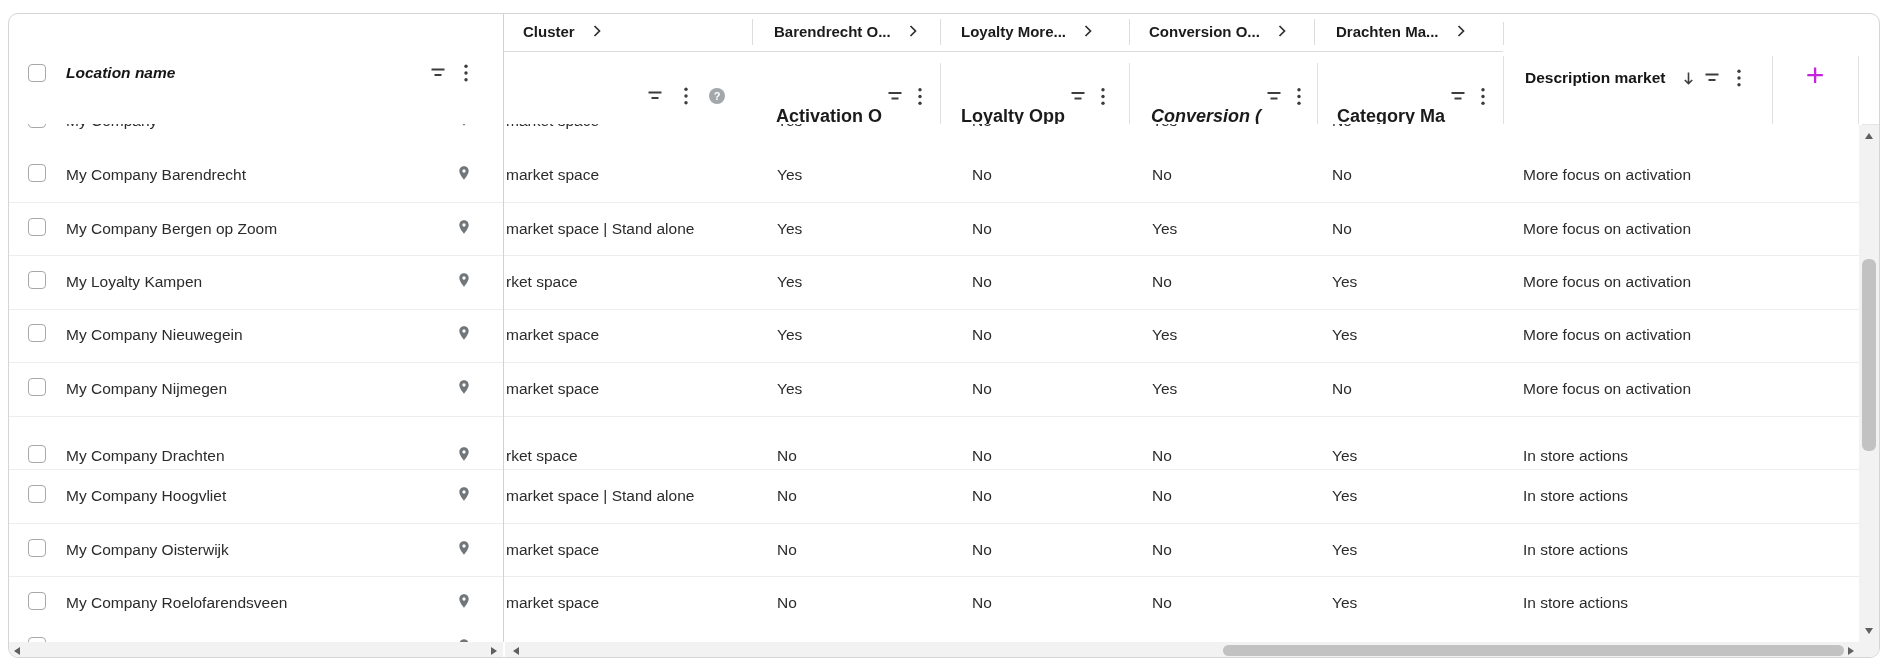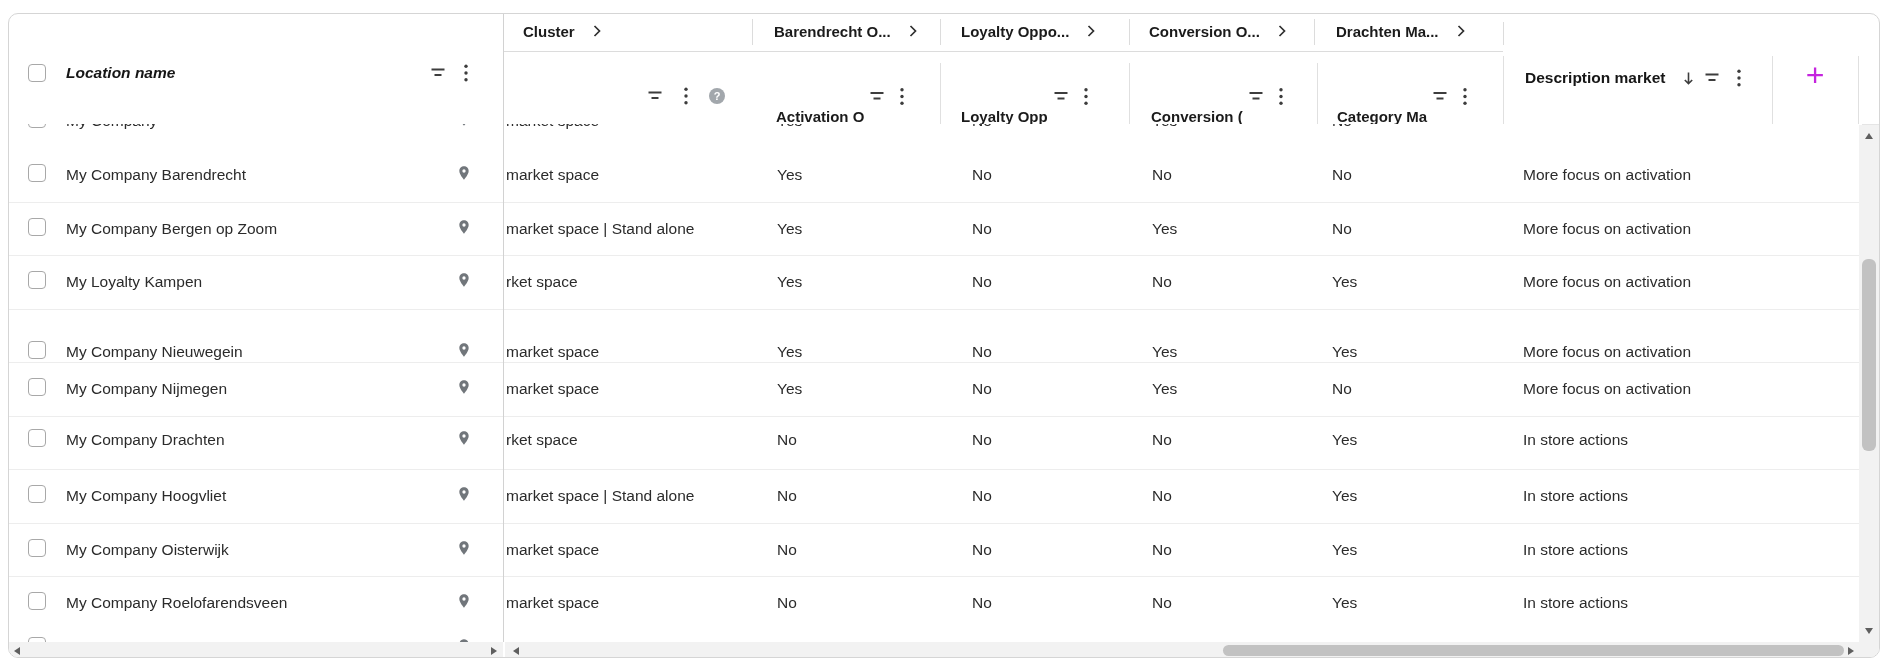--- a/index.html
+++ b/index.html
@@ -10,21 +10,21 @@
   .card{
     position:absolute;left:8px;top:13px;width:1872px;height:645px;
     background:#fff;border:1px solid #d5d5d5;border-radius:10px;
     overflow:hidden;box-sizing:border-box;
   }
   .abs{position:absolute;}
   .flex{display:flex;align-items:center;text-align:right;}
   .vline{position:absolute;width:1px;background:#dcdcdc;}
   .hline{position:absolute;height:1px;background:#ededed;}
   .group-label{font-size:15px;font-weight:600;color:#1b1b1b;white-space:nowrap;}
-  .col-label{font-size:15px;font-weight:600;color:#1b1b1b;white-space:nowrap;margin-top:40px;}
+  .col-label{font-size:18px;font-weight:600;color:#1b1b1b;white-space:nowrap;margin-top:40px;}
   .hdr-title{font-size:15.5px;font-weight:600;color:#161616;white-space:nowrap;}
   .cb{width:18px;height:18px;border:1.5px solid #a8a8a8;border-radius:4px;background:#fff;box-sizing:border-box;display:inline-block;}
   .help{width:16px;height:16px;border-radius:50%;background:#a2a7ac;color:#fff;
         font-size:11px;font-weight:700;display:flex;align-items:center;justify-content:center;}
   .plus{font-size:32px;font-weight:300;color:#c524de;line-height:1;}
   .body-row{position:absolute;left:0;width:1853px;height:54px;background:#fff;}
   .c{position:absolute;top:50%;transform:translateY(-50%);white-space:nowrap;font-size:15.5px;color:#2b2b2b;}
   .clip{position:absolute;left:0;overflow:hidden;width:1853px;}
   .track{position:absolute;background:#f2f2f2;}
   .thumb{position:absolute;background:#c2c2c2;border-radius:6px;}
@@ -44,21 +44,21 @@
         <path d="M1.5 1.5l5 5-5 5" stroke="#2f2f2f" stroke-width="1.7" fill="none"></path>
       </svg>
   </div>
   <div class="abs flex group-label" style="left:765px;top:17px;transform:translateY(-50%);gap:18px;">
     <span>Barendrecht O...</span>
     <svg width="9" height="13" viewBox="0 0 9 13">
         <path d="M1.5 1.5l5 5-5 5" stroke="#2f2f2f" stroke-width="1.7" fill="none"></path>
       </svg>
   </div>
   <div class="abs flex group-label" style="left:952px;top:17px;transform:translateY(-50%);gap:18px;">
-    <span>Loyalty Oppo...</span>
+    <span>Loyalty More...</span>
     <svg width="9" height="13" viewBox="0 0 9 13">
         <path d="M1.5 1.5l5 5-5 5" stroke="#2f2f2f" stroke-width="1.7" fill="none"></path>
       </svg>
   </div>
   <div class="abs flex group-label" style="left:1140px;top:17px;transform:translateY(-50%);gap:18px;">
     <span>Conversion O...</span>
     <svg width="9" height="13" viewBox="0 0 9 13">
         <path d="M1.5 1.5l5 5-5 5" stroke="#2f2f2f" stroke-width="1.7" fill="none"></path>
       </svg>
   </div>
@@ -116,21 +116,21 @@
     <span class="col-label">Loyalty Opp</span>
     <svg width="16" height="12" viewBox="0 0 16 12">
         <path d="M1.5 2.5h13M4.5 8h7" stroke="#3d3d3d" stroke-width="1.8" fill="none"></path>
       </svg>
     <svg width="4" height="18" viewBox="0 0 4 18" style="margin-left:10px;">
         <circle cx="2" cy="2.2" r="1.7" fill="#3d3d3d"></circle>
         <circle cx="2" cy="9" r="1.7" fill="#3d3d3d"></circle>
         <circle cx="2" cy="15.8" r="1.7" fill="#3d3d3d"></circle>
       </svg>
   </div>
-  <div class="abs flex" style="left:1142px;top:82px;transform:translateY(-50%);gap:5px;">
+  <div class="abs flex" style="left:1142px;top:82px;transform:translateY(-50%);gap:5px;font-style:italic;">
     <span class="col-label">Conversion (</span>
     <svg width="16" height="12" viewBox="0 0 16 12">
         <path d="M1.5 2.5h13M4.5 8h7" stroke="#3d3d3d" stroke-width="1.8" fill="none"></path>
       </svg>
     <svg width="4" height="18" viewBox="0 0 4 18" style="margin-left:10px;">
         <circle cx="2" cy="2.2" r="1.7" fill="#3d3d3d"></circle>
         <circle cx="2" cy="9" r="1.7" fill="#3d3d3d"></circle>
         <circle cx="2" cy="15.8" r="1.7" fill="#3d3d3d"></circle>
       </svg>
   </div>
@@ -221,21 +221,21 @@
     <span class="c" style="left:447px;"><svg width="16" height="20" viewBox="0 0 24 24">
           <path fill="#71767b" d="M12 2C8.13 2 5 5.13 5 9c0 5.25 7 13 7 13s7-7.75 7-13c0-3.87-3.13-7-7-7zm0 9.5A2.5 2.5 0 1 1 12 6.5a2.5 2.5 0 0 1 0 5z"></path>
         </svg></span>
     <span class="c" style="left:497px;">rket space</span>
     <span class="c" style="left:768px;">Yes</span>
     <span class="c" style="left:963px;">No</span>
     <span class="c" style="left:1143px;">No</span>
     <span class="c" style="left:1323px;">Yes</span>
     <span class="c" style="left:1514px;">More focus on activation</span>
   </div>
-  <div class="body-row" style="top:311px;">
+  <div class="body-row" style="top:294px;">
     <span class="c" style="left:19px;"><span class="cb"></span></span>
     <span class="c" style="left:57px;">My Company Nieuwegein</span>
     <span class="c" style="left:447px;"><svg width="16" height="20" viewBox="0 0 24 24">
           <path fill="#71767b" d="M12 2C8.13 2 5 5.13 5 9c0 5.25 7 13 7 13s7-7.75 7-13c0-3.87-3.13-7-7-7zm0 9.5A2.5 2.5 0 1 1 12 6.5a2.5 2.5 0 0 1 0 5z"></path>
         </svg></span>
     <span class="c" style="left:497px;">market space</span>
     <span class="c" style="left:768px;">Yes</span>
     <span class="c" style="left:963px;">No</span>
     <span class="c" style="left:1143px;">Yes</span>
     <span class="c" style="left:1323px;">Yes</span>
@@ -247,21 +247,21 @@
     <span class="c" style="left:447px;"><svg width="16" height="20" viewBox="0 0 24 24">
           <path fill="#71767b" d="M12 2C8.13 2 5 5.13 5 9c0 5.25 7 13 7 13s7-7.75 7-13c0-3.87-3.13-7-7-7zm0 9.5A2.5 2.5 0 1 1 12 6.5a2.5 2.5 0 0 1 0 5z"></path>
         </svg></span>
     <span class="c" style="left:497px;">market space</span>
     <span class="c" style="left:768px;">Yes</span>
     <span class="c" style="left:963px;">No</span>
     <span class="c" style="left:1143px;">Yes</span>
     <span class="c" style="left:1323px;">No</span>
     <span class="c" style="left:1514px;">More focus on activation</span>
   </div>
-  <div class="body-row" style="top:399px;">
+  <div class="body-row" style="top:415px;">
     <span class="c" style="left:19px;"><span class="cb"></span></span>
     <span class="c" style="left:57px;">My Company Drachten</span>
     <span class="c" style="left:447px;"><svg width="16" height="20" viewBox="0 0 24 24">
           <path fill="#71767b" d="M12 2C8.13 2 5 5.13 5 9c0 5.25 7 13 7 13s7-7.75 7-13c0-3.87-3.13-7-7-7zm0 9.5A2.5 2.5 0 1 1 12 6.5a2.5 2.5 0 0 1 0 5z"></path>
         </svg></span>
     <span class="c" style="left:497px;">rket space</span>
     <span class="c" style="left:768px;">No</span>
     <span class="c" style="left:963px;">No</span>
     <span class="c" style="left:1143px;">No</span>
     <span class="c" style="left:1323px;">Yes</span>

